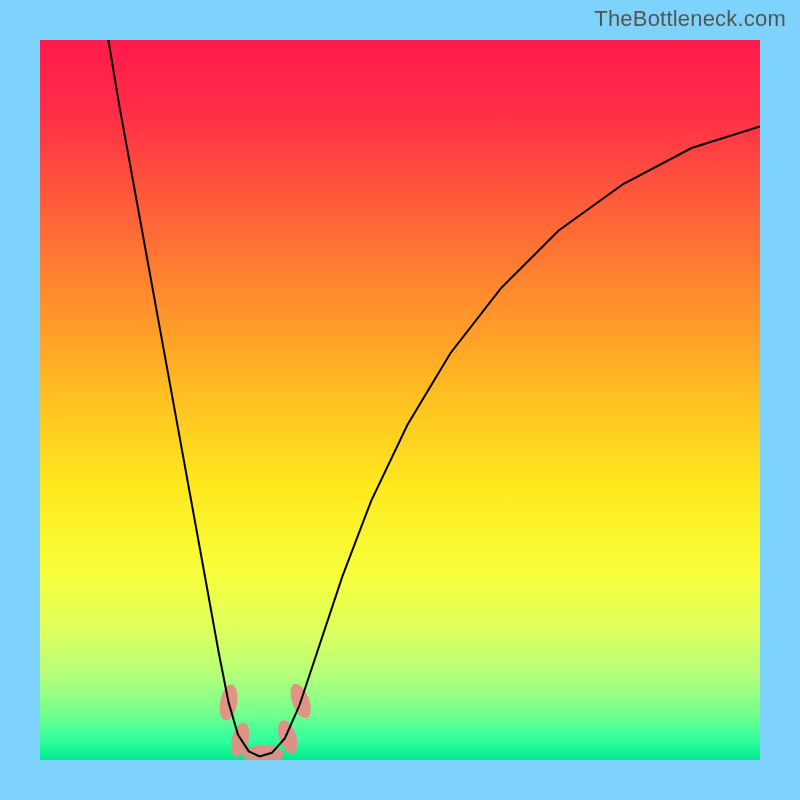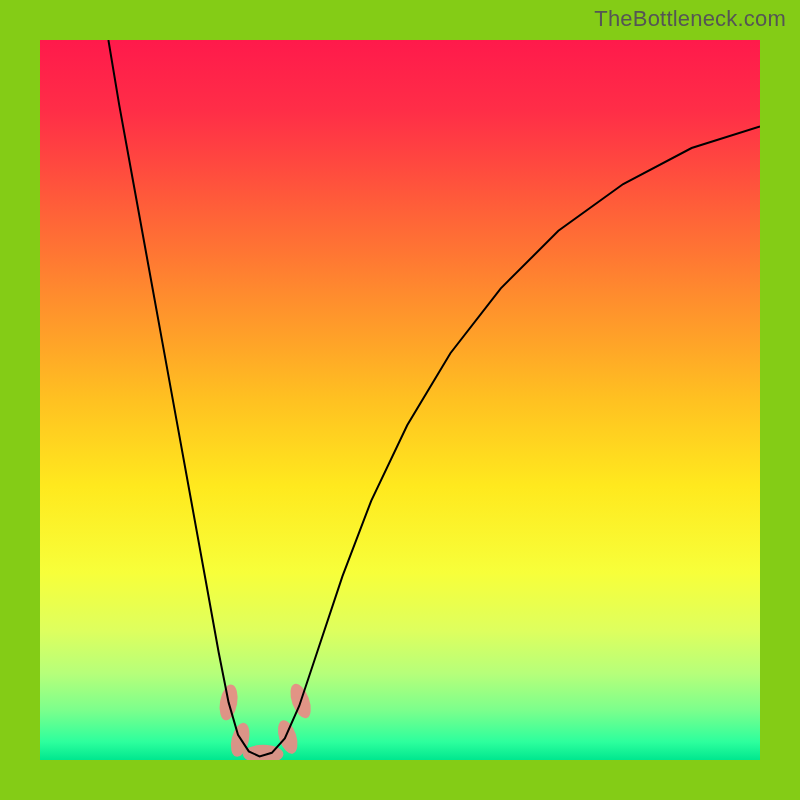--- a/index.html
+++ b/index.html
@@ -9,21 +9,21 @@
     height: 800px;
     background: #000;
     overflow: hidden;
   }
   .frame {
     position: absolute;
     left: 0;
     top: 0;
     width: 800px;
     height: 800px;
-    background: #84cc16;
+    background: #7dd3fc;
   }
   .plot {
     position: absolute;
     left: 40px;
     top: 40px;
     width: 720px;
     height: 720px;
     overflow: hidden;
   }
   .gradient {

